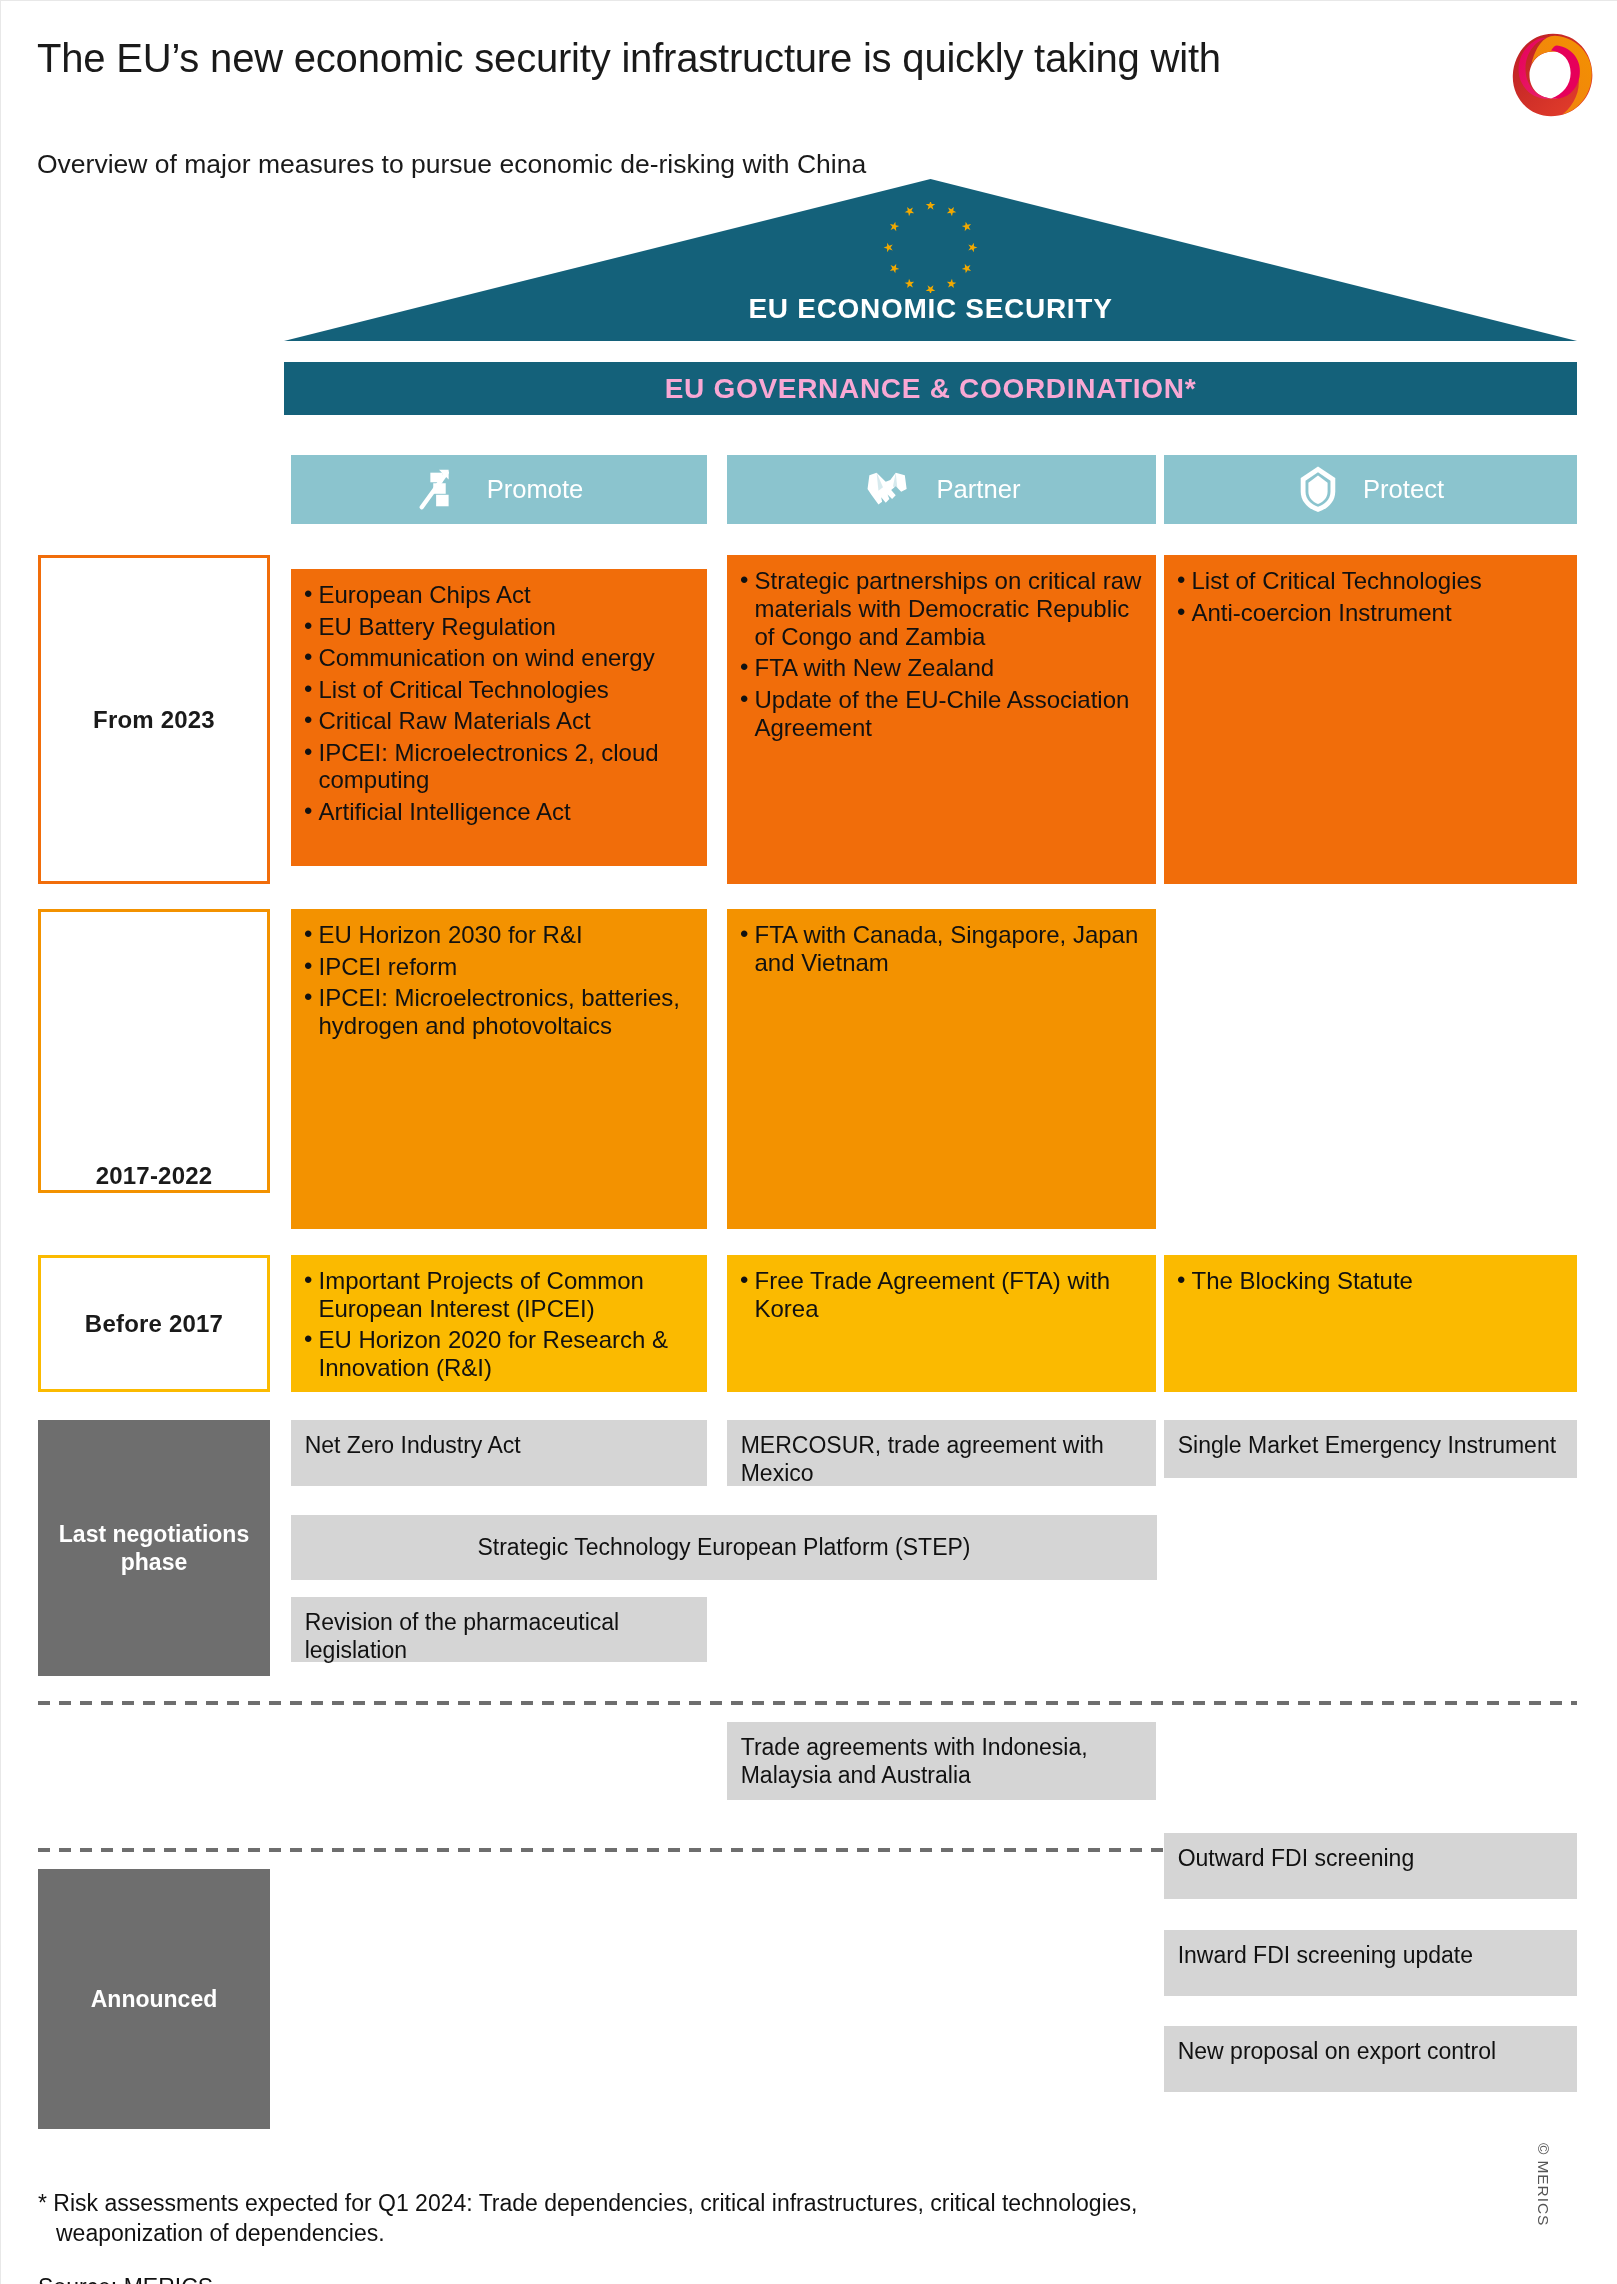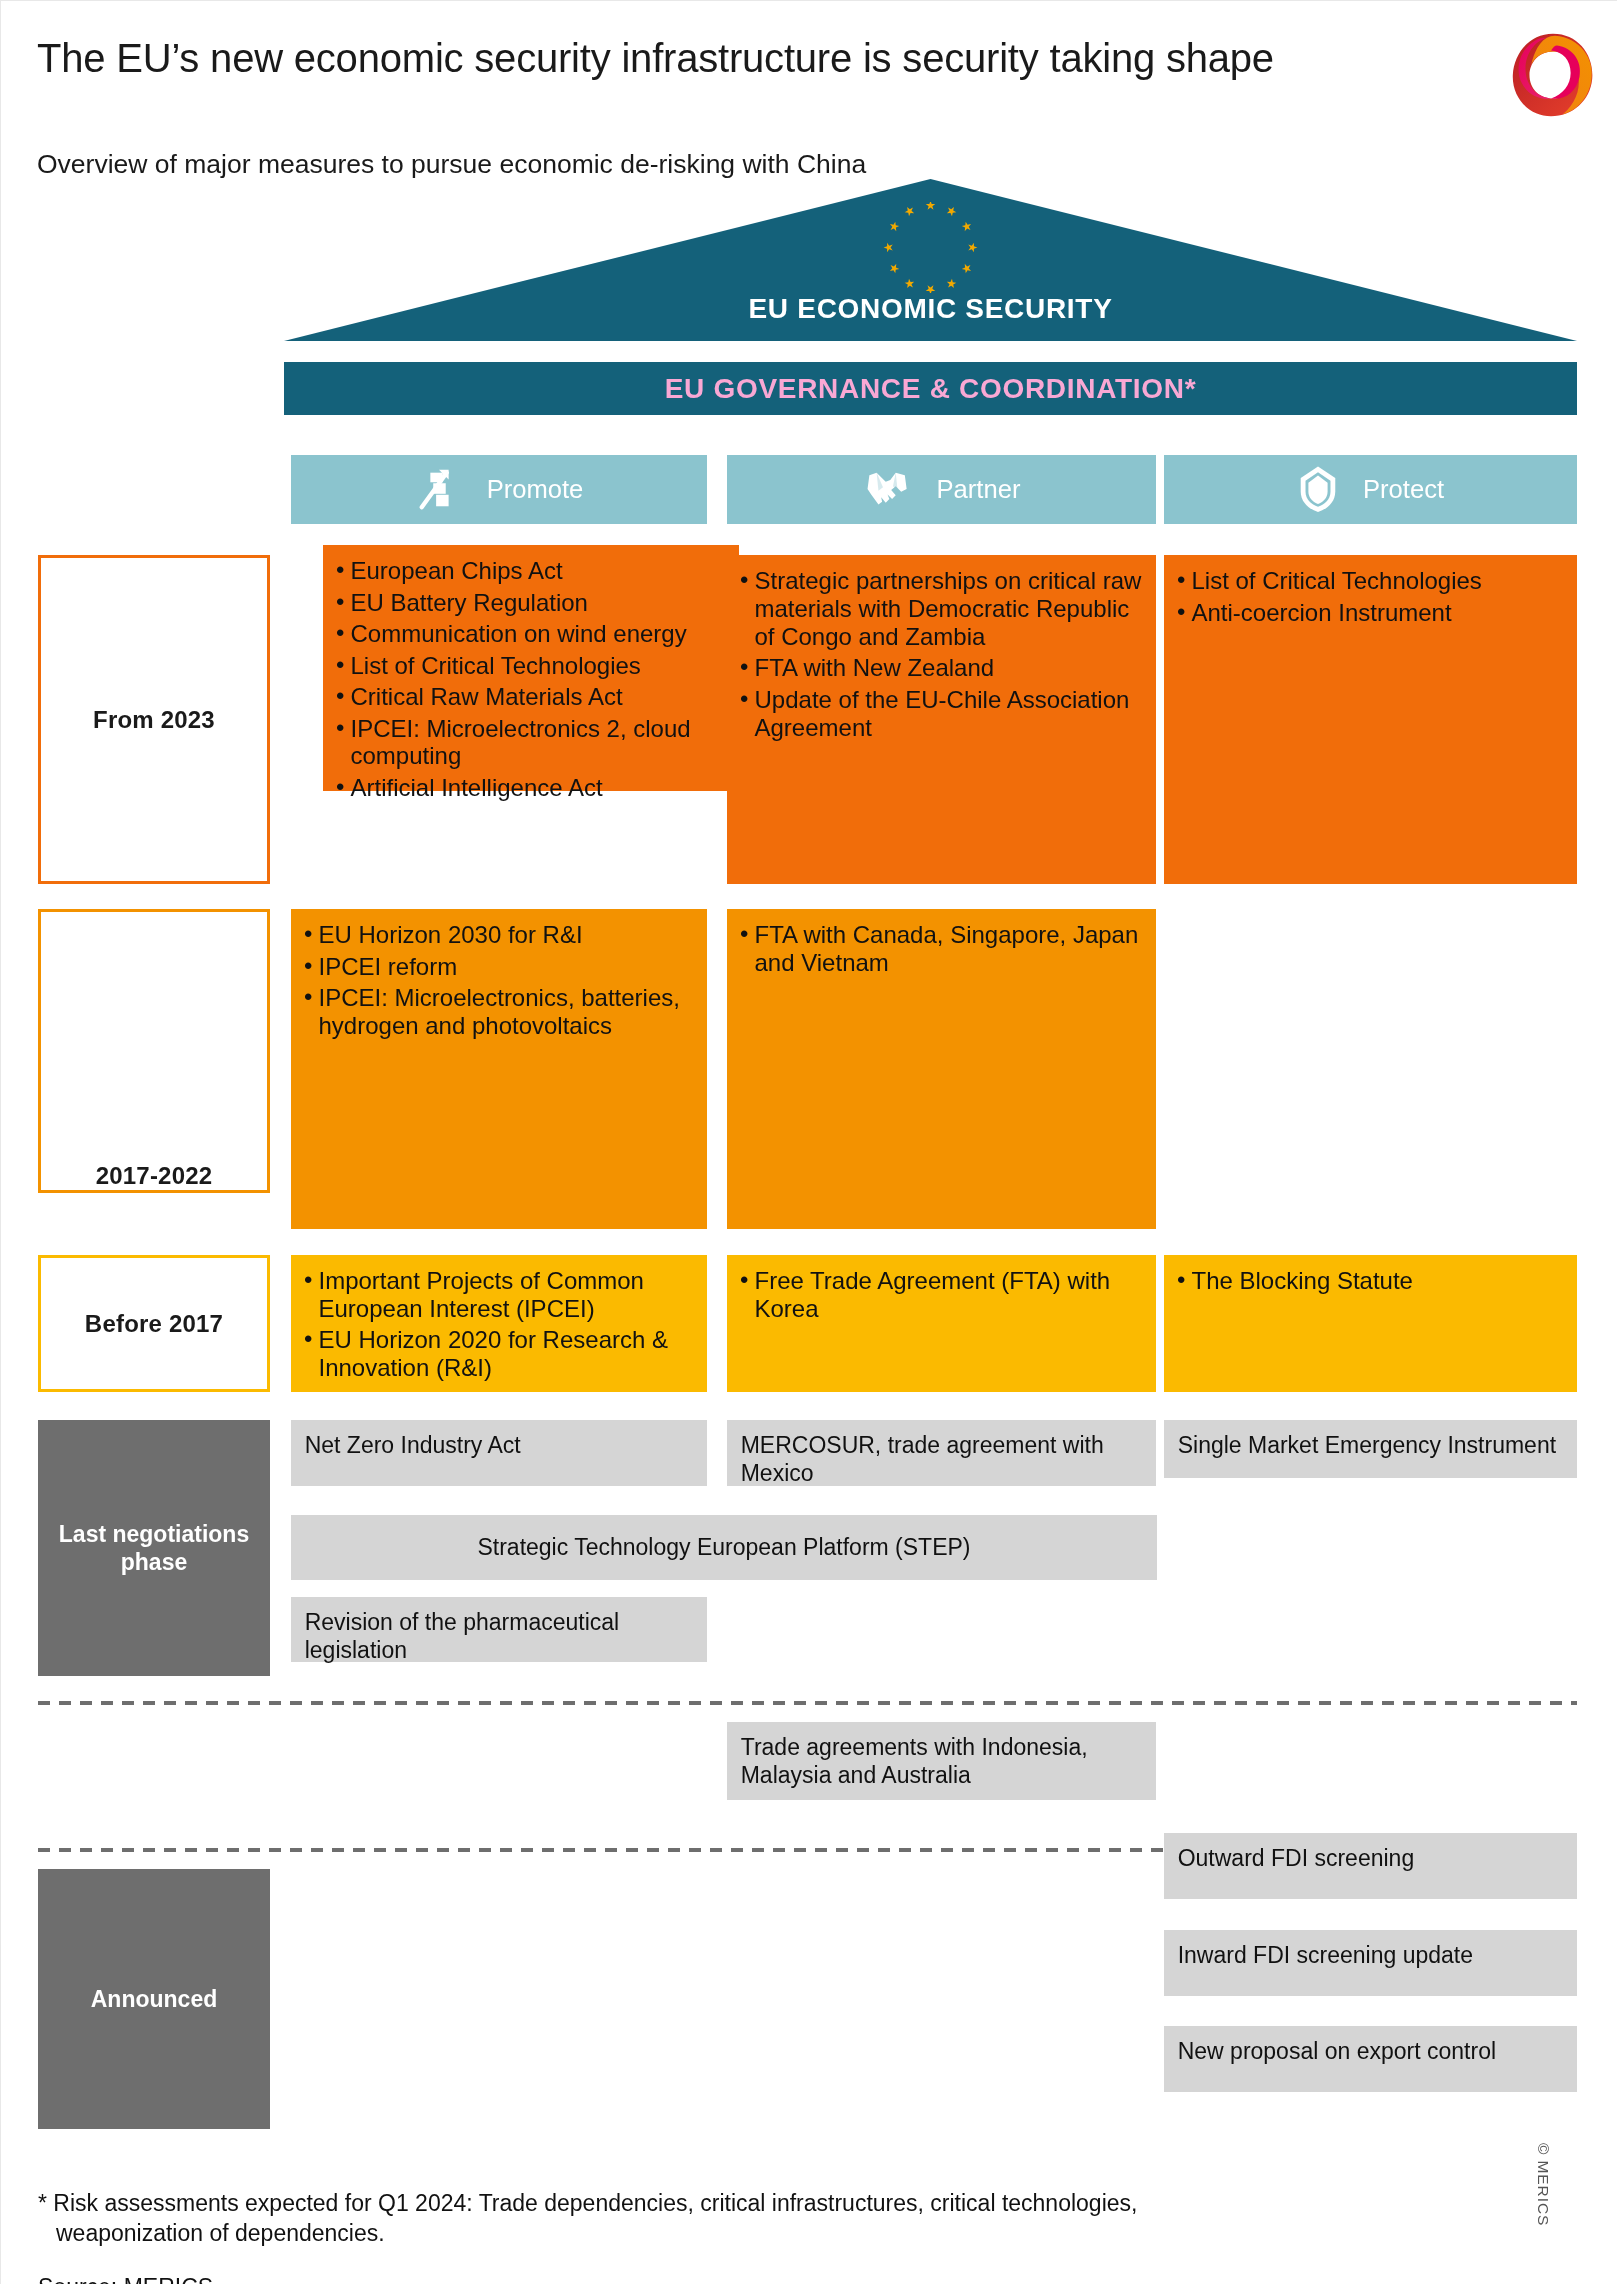--- a/index.html
+++ b/index.html
@@ -131,21 +131,21 @@
     font-size: 15.5px; color: #555;
     transform: rotate(90deg); transform-origin: left top;
     white-space: nowrap; letter-spacing: 0.9px;
   }
 </style>
 </head>
 <body>
 
 <div id="page">
 
-  <div id="title">The EU’s new economic security infrastructure is security taking shape</div>
+  <div id="title">The EU’s new economic security infrastructure is quickly taking with</div>
   <div id="subtitle">Overview of major measures to pursue economic de-risking with China</div>
 
   <div id="logo">
     <svg viewBox="0 0 100 100" width="98" height="98">
       <defs>
         <linearGradient id="gA" x1="0" y1="0" x2="1" y2="1">
           <stop offset="0" stop-color="#B81E24"></stop>
             <stop offset="1" stop-color="#E8412C"></stop>
         </linearGradient>
         <linearGradient id="gB" x1="1" y1="0" x2="0" y2="1">
@@ -254,21 +254,21 @@
         <path d="M40 15 L66 33 L66 55 C66 72 54 82 40 87 C26 82 14 72 14 55 L14 33 Z" fill="#8bc4ce"></path>
         <path d="M40 22 L60 37 L60 55 C60 69 50 77 40 81 C30 77 20 69 20 55 L20 37 Z" fill="#fff"></path>
       </svg>
     </span>
     <span class="ph-label">Protect</span>
   </div>
 
   <div class="period-label lbl-col" style="top:554px;height:329px;border-color:#F16D0A;">
     <span>From 2023</span>
   </div>
-  <div class="cell col1" style="top:544px;height:246px;background:#F16D0A;margin-left:32px;">
+  <div class="cell col1" style="top:568px;height:297px;background:#F16D0A;">
     <ul>
       <li>European Chips Act</li>
       <li>EU Battery Regulation</li>
       <li>Communication on wind energy</li>
       <li>List of Critical Technologies</li>
       <li>Critical Raw Materials Act</li>
       <li>IPCEI: Microelectronics 2, cloud computing</li>
       <li>Artificial Intelligence Act</li>
     </ul>
   </div>

